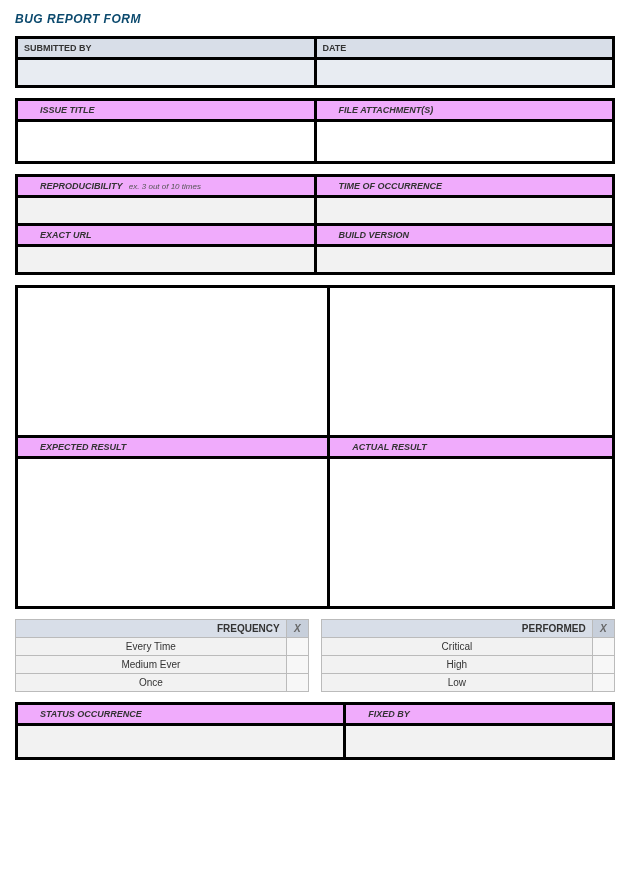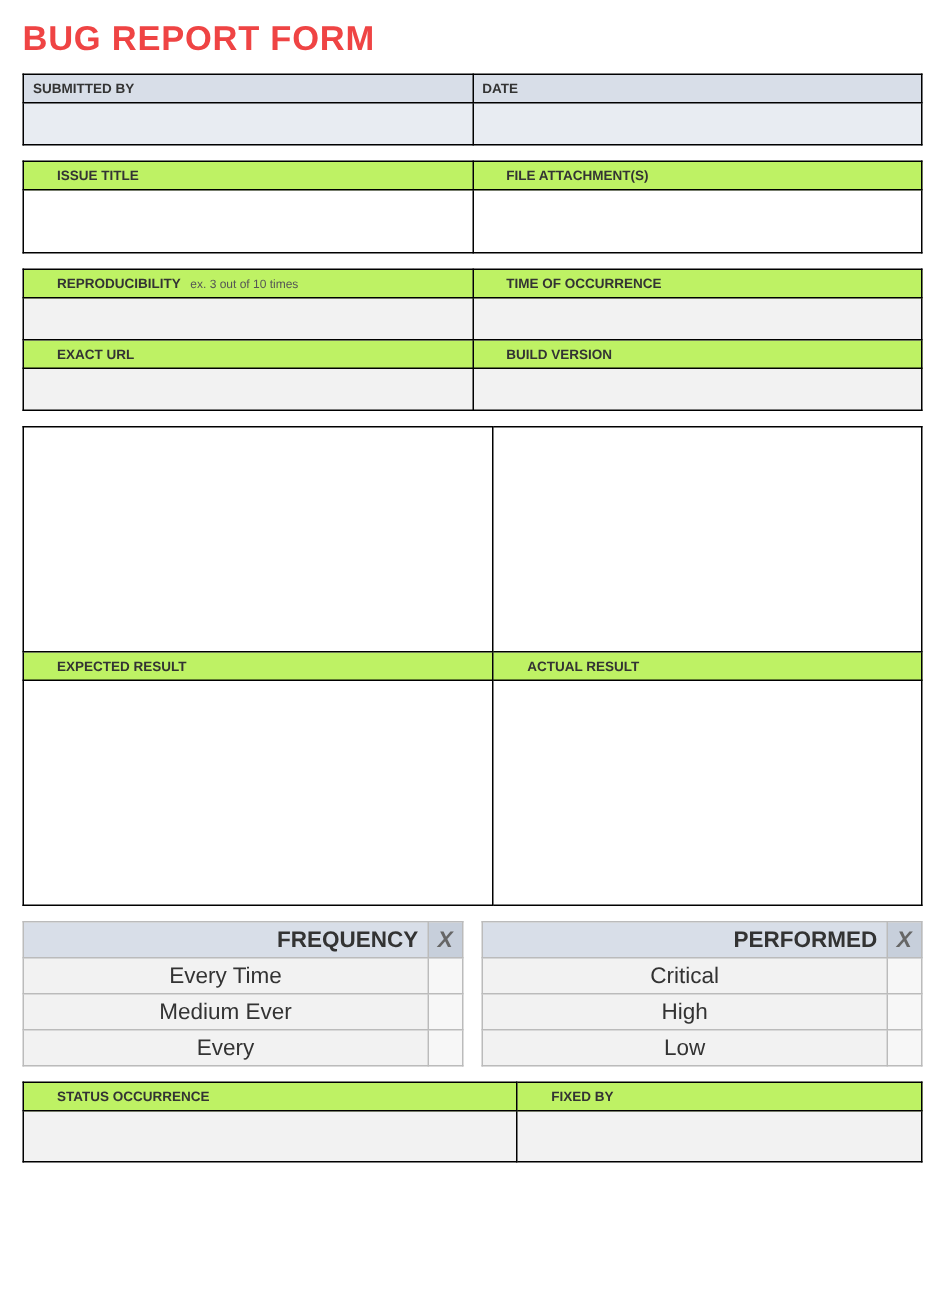--- a/index.html
+++ b/index.html
@@ -5,48 +5,50 @@
   * { box-sizing: border-box; margin: 0; padding: 0; }
   body {
     font-family: Arial, Helvetica, sans-serif;
     background: #fff;
     width: 630px;
     padding: 12px 15px;
     font-size: 10px;
     color: #333;
   }
   h1 {
-    font-size: 23px;
-    font-weight: bold;
-    color: #ef4444;
+    font-size: 12px;
+    font-weight: bold;
+    color: #0c4a6e;
     letter-spacing: 0.5px;
     margin-bottom: 10px;
+    font-style: italic;
   }
   .tbl {
     width: 100%;
     border-collapse: collapse;
     margin-bottom: 10px;
   }
   .tbl td, .tbl th {
-    border: 1px solid #000000;
+    border: 3px solid #000000;
     vertical-align: top;
   }
   .hdr {
     background: #d8dee8;
     font-weight: bold;
     font-size: 9px;
     padding: 4px 6px;
     height: 18px;
   }
   .hdr-grey {
-    background: #bef264;
+    background: #f0abfc;
     font-weight: bold;
     font-size: 9px;
     padding: 4px 22px;
     height: 18px;
+    font-style: italic;
   }
   .hint {
     font-weight: normal;
     font-size: 8px;
     color: #555;
     margin-left: 4px;
     text-align: center;
   }
   .val-blue { background: #e8ecf2; height: 28px; padding: 4px 6px; }
   .val-white { background: #fff; height: 42px; padding: 4px 6px; }
@@ -54,21 +56,21 @@
   .val-tall { height: 150px; }
   .half { width: 50%; }
   .freq-pri {
     width: 100%;
     border-collapse: collapse;
     margin-bottom: 10px;
   }
   .freq-pri td, .freq-pri th {
     border: 1px solid #bbb;
     padding: 3px 6px;
-    font-size: 15px;
+    font-size: 10px;
     margin-top: 44px;
   }
   .fp-head {
     background: #d8dee8;
     font-weight: bold;
     text-align: right;
   }
   .fp-head-x {
     background: #c7cfdb;
     font-weight: bold;
@@ -170,21 +172,21 @@
     <td class="xcell"></td>
   </tr>
   <tr class="fp-row">
     <td class="lbl">Medium Ever</td>
     <td class="xcell"></td>
     <td class="gap"></td>
     <td class="lbl">High</td>
     <td class="xcell"></td>
   </tr>
   <tr class="fp-row">
-    <td class="lbl">Every</td>
+    <td class="lbl">Once</td>
     <td class="xcell"></td>
     <td class="gap"></td>
     <td class="lbl">Low</td>
     <td class="xcell"></td>
   </tr>
 </tbody>
   </table>
 
 <table class="tbl">
   <tbody>

